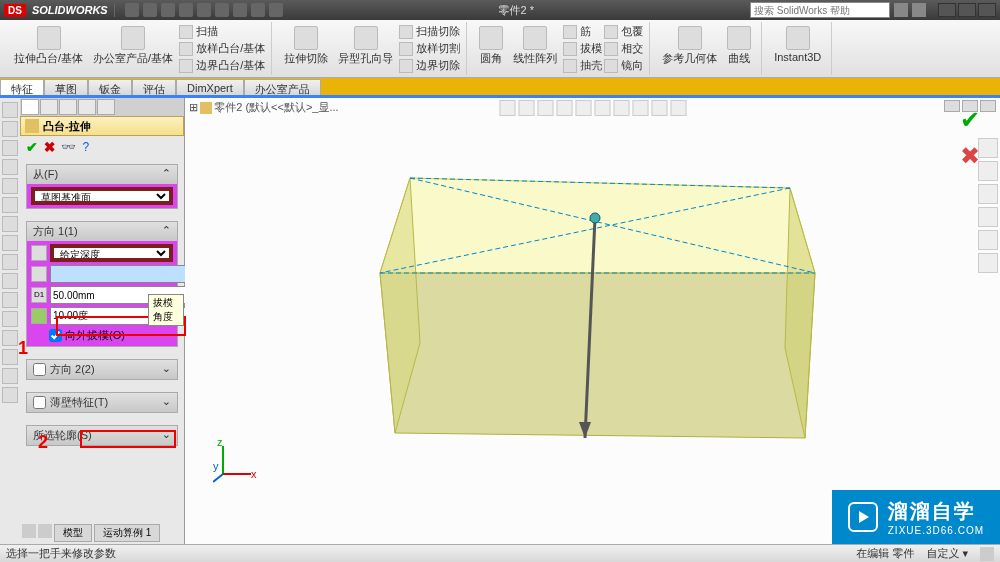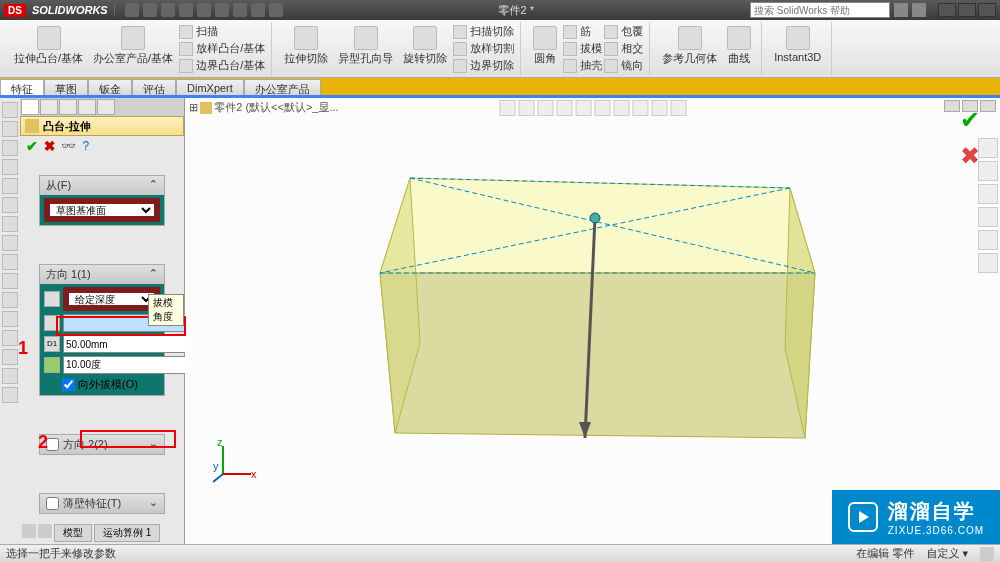--- a/index.html
+++ b/index.html
@@ -29,26 +29,26 @@
 .pm-panel{width:165px;background:#e8e8e8;border-right:1px solid #999;display:flex;flex-direction:column;}
 .pm-tabs{height:18px;background:#d0d0d0;display:flex;gap:1px;padding:1px;}
 .pm-tabs span{width:18px;height:16px;background:#e8e8e8;border:1px solid #aaa;}
 .pm-tabs span.active{background:#fff;}
 .pm-header{background:linear-gradient(#fdf0c0,#f5e08a);height:20px;display:flex;align-items:center;padding:4px 4px;border:1px solid #c0a050;font-weight:bold;}
 .pm-header .ficon{width:14px;height:14px;background:#e0c060;margin-right:4px;}
 .pm-okcancel{height:22px;display:flex;align-items:center;gap:6px;padding:2px 6px;}
 .pm-ok{color:#0a0;font-size:14px;font-weight:bold;cursor:pointer;}
 .pm-cancel{color:#c00;font-size:14px;font-weight:bold;cursor:pointer;}
 .pm-help{color:#06c;font-size:12px;cursor:pointer;}
-.pm-section{border:1px solid #aaa;margin:19px;background:#0f766e;}
+.pm-section{border:1px solid #aaa;margin:6px;background:#d946ef;}
 .pm-section-h{background:linear-gradient(#e0e0e0,#c8c8c8);padding:2px 6px;font-size:11px;color:#333;display:flex;justify-content:space-between;cursor:pointer;}
 .pm-body{padding:3px 4px;display:flex;flex-direction:column;gap:3px;}
 .pm-row{display:flex;align-items:center;gap:3px;}
 .pm-row .picon{width:16px;height:16px;background:#ddd;border:1px solid #aaa;flex-shrink:0;}
-.pm-select{flex:1;height:24px;border:6px solid #7f1d1d;background:#fff;font-size:10px;padding:0 2px;}
+.pm-select{flex:1;height:18px;border:4px solid #7f1d1d;background:#fff;font-size:10px;padding:0 2px;}
 .pm-input{flex:1;height:18px;border:1px solid #888;background:#fff;font-size:10px;padding:0 2px;}
 .pm-spinner{width:12px;display:flex;flex-direction:column;}
 .pm-spinner span{height:8px;background:#ddd;border:1px solid #888;font-size:6px;text-align:center;line-height:6px;}
 .pm-check{display:flex;align-items:center;gap:3px;padding-left:18px;}
 .tooltip{position:absolute;background:#ffffe0;border:1px solid #888;padding:1px 4px;font-size:10px;z-index:100;}
 .viewport{flex:1;background:#fcfcfc;position:relative;overflow:hidden;}
 .view-toolbar{position:absolute;top:0;left:50%;transform:translateX(-50%);display:flex;gap:3px;padding:2px;z-index:5;}
 .view-toolbar span{width:16px;height:16px;background:#eee;border:1px solid #ccc;}
 .breadcrumb{position:absolute;top:2px;left:4px;font-size:10px;color:#555;display:flex;align-items:center;gap:2px;}
 .breadcrumb .bicon{width:12px;height:12px;background:#e0c060;}
@@ -135,24 +135,20 @@
   <div class="ribbon-group">
     <div style="display:flex;gap:2px;">
       <div class="ribbon-btn">
           <span class="icon"></span>
           <span>拉伸切除</span>
         </div>
       <div class="ribbon-btn">
           <span class="icon"></span>
           <span>异型孔向导</span>
         </div>
-      <div class="ribbon-btn">
-          <span class="icon"></span>
-          <span>旋转切除</span>
-        </div>
       <div class="ribbon-small">
         <div class="ribbon-small-item">
             <span class="sicon"></span>
             <span>扫描切除</span>
           </div>
         <div class="ribbon-small-item">
             <span class="sicon"></span>
             <span>放样切割</span>
           </div>
         <div class="ribbon-small-item">
@@ -160,20 +156,24 @@
             <span>边界切除</span>
           </div>
       </div>
     </div>
   </div>
   <div class="ribbon-group">
     <div style="display:flex;gap:2px;">
       <div class="ribbon-btn">
           <span class="icon"></span>
           <span>圆角</span>
+        </div>
+      <div class="ribbon-btn">
+          <span class="icon"></span>
+          <span>线性阵列</span>
         </div>
       <div class="ribbon-small">
         <div class="ribbon-small-item">
             <span class="sicon"></span>
             <span>筋</span>
           </div>
         <div class="ribbon-small-item">
             <span class="sicon"></span>
             <span>拔模</span>
           </div>

